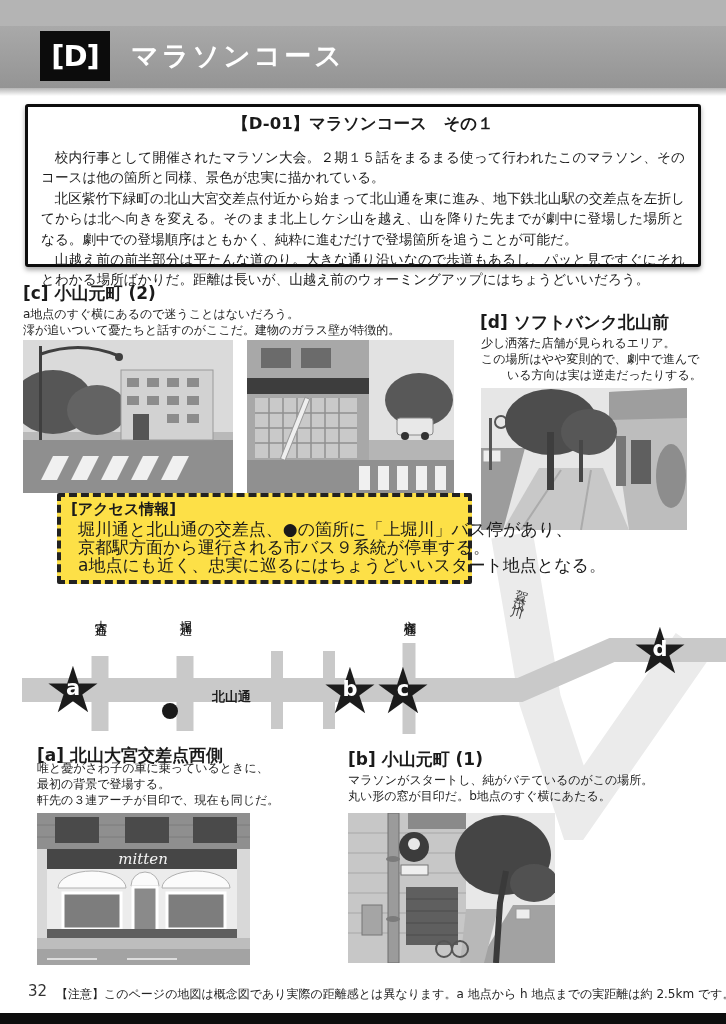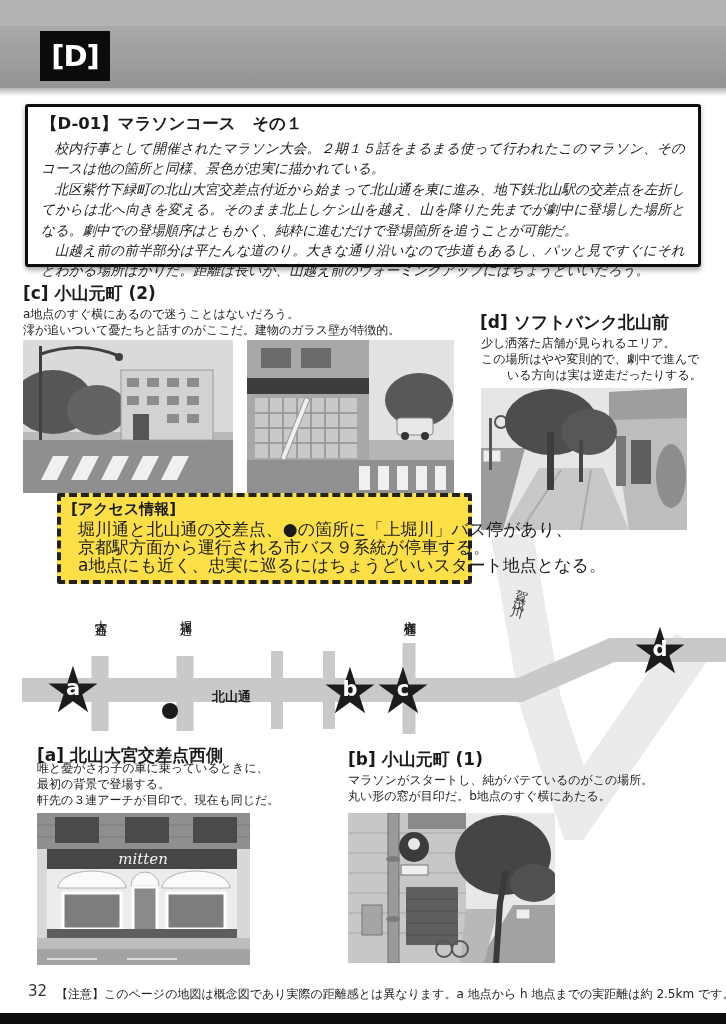--- a/index.html
+++ b/index.html
@@ -15,22 +15,22 @@
   .hdr-tag span{color:#fff;font-weight:bold;font-size:29px;letter-spacing:-1px;}
   .hdr-title{position:absolute;left:131px;top:12px;color:#fff;font-weight:bold;
              font-size:27px;letter-spacing:3px;}
   .hdr-shadow{position:absolute;left:0;top:88px;width:726px;height:8px;
               background:linear-gradient(rgba(90,90,90,.45),rgba(90,90,90,0));}
 
   
   .intro-box{position:absolute;left:25px;top:104px;width:676px;height:163px;box-sizing:border-box;
              border:3px solid #0d0d0d;border-radius:3px;background:#fff;
              padding:6px 13px 0 13px;box-shadow:0 3px 5px rgba(0,0,0,.35);}
-  .intro-h{font-size:16.5px;font-weight:bold;margin-bottom:3px;}
-  .intro-p{font-size:13.6px;line-height:20.4px;text-align:justify;margin:0;font-style:italic;}
+  .intro-h{font-size:16.5px;font-weight:bold;margin-bottom:12px;text-align:center;}
+  .intro-p{font-size:13.6px;line-height:20.4px;text-align:justify;margin:0;}
 
   
   .sec-h{position:absolute;font-size:17px;font-weight:bold;white-space:nowrap;z-index:3;}
   .sec-line{position:absolute;font-size:12px;line-height:16.5px;white-space:nowrap;z-index:3;color:#222;}
 
   
   .access-box{position:absolute;left:57px;top:493px;width:415px;height:91px;box-sizing:border-box;
               border:4px dashed #222;border-radius:2px;background:#fde047;padding:3px 10px 0 10px;z-index:3;}
   .access-h{font-size:15px;font-weight:bold;margin-bottom:1px;}
   .access-line{font-size:17px;line-height:18px;padding-left:7px;white-space:nowrap;}
@@ -60,20 +60,21 @@
 </head>
 <body>
 
 <div class="page">
 
   <div class="hdr-strip"></div>
   <div class="hdr">
     <div class="hdr-tag">
       <span>[D]</span>
     </div>
+    <div class="hdr-title">マラソンコース</div>
   </div>
   <div class="hdr-shadow"></div>
 
   <div class="intro-box">
     <div class="intro-h">【D-01】マラソンコース　その１</div>
     <p class="intro-p">　校内行事として開催されたマラソン大会。２期１５話をまるまる使って行われたこのマラソン、そのコースは他の箇所と同様、景色が忠実に描かれている。</p>
     <p class="intro-p">　北区紫竹下緑町の北山大宮交差点付近から始まって北山通を東に進み、地下鉄北山駅の交差点を左折してからは北へ向きを変える。そのまま北上しケシ山を越え、山を降りた先までが劇中に登場した場所となる。劇中での登場順序はともかく、純粋に進むだけで登場箇所を追うことが可能だ。</p>
     <p class="intro-p">　山越え前の前半部分は平たんな道のり。大きな通り沿いなので歩道もあるし、パッと見ですぐにそれとわかる場所ばかりだ。距離は長いが、山越え前のウォーミングアップにはちょうどいいだろう。</p>
   </div>
 

